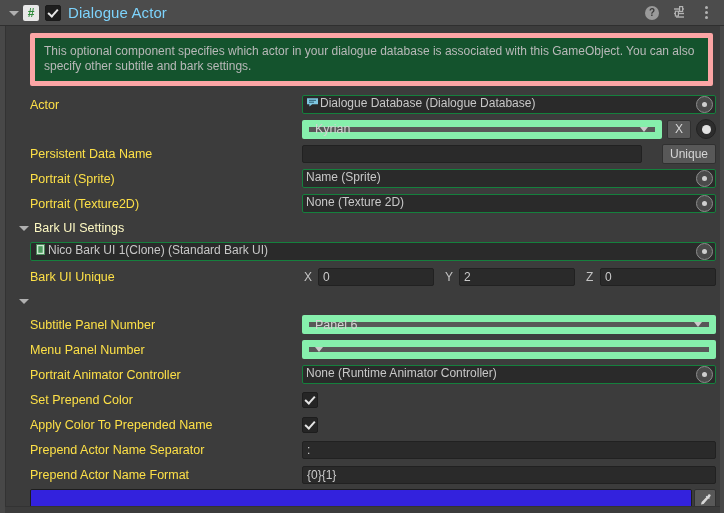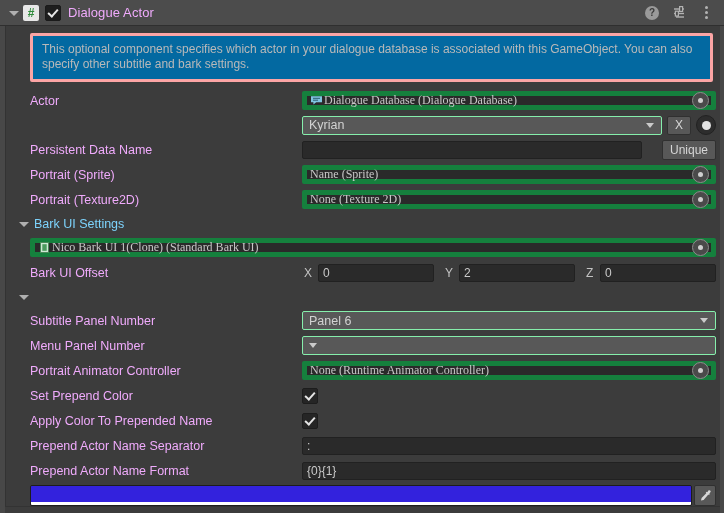--- a/index.html
+++ b/index.html
@@ -77,22 +77,22 @@
   .hdr-checkbox::after {
     content: "";
     position: absolute;
     left: 4px; top: 1px;
     width: 4px; height: 8px;
     border: solid #e8e8e8;
     border-width: 0 2px 2px 0;
     transform: rotate(42deg);
   }
   .comp-title {
-    font-size: 13px;
-    color: #f0abfc;
+    font-size: 15px;
+    color: #7dd3fc;
     font-weight: normal;
     flex: 1;
     letter-spacing: .1px;
   }
   .hdr-icons {
     display: flex;
     align-items: center;
     gap: 11px;
     margin-right: 4px;
   }
@@ -146,73 +146,72 @@
   .right-strip {
     position: absolute;
     right: 0; top: 0;
     width: 4px; height: 100%;
     background: #484848;
   }
 
   
   .helpbox {
     margin: 0 3px 6px 22px;
-    background: #0369a1;
-    border: 3px solid #fca5a5;
+    background: #14532d;
+    border: 5px solid #fca5a5;
     border-radius: 2px;
     padding: 6px 9px 7px 9px;
     color: #b9b9b9;
     font-size: 12px;
     line-height: 15px;
   }
 
   
   .row {
     display: flex;
     align-items: center;
     height: 25px;
     padding-left: 22px;
     box-sizing: border-box;
   }
   .label {
     width: 272px;
     flex: none;
-    color: #f0abfc;
+    color: #fde047;
     font-size: 12.5px;
     white-space: nowrap;
     overflow: hidden;
   }
   .ctrl { flex: 1; display: flex; align-items: center; }
 
   
   .section {
     display: flex;
     align-items: center;
     height: 23px;
     padding-left: 10px;
-    color: #7dd3fc;
+    color: #fef9c3;
     font-size: 12.5px;
   }
   .section .foldout-arrow { margin-right: 4px; }
 
   
   .objfield {
     height: 19px;
     background: #2a2a2a;
-    border: 5px solid #15803d;
-    border-radius: 2px;
-    display: flex;
-    align-items: center;
+    border: 1px solid #15803d;
+    border-radius: 2px;
+    display: flex;
+    align-items: flex-start;
     padding: 0 2px 0 3px;
     box-sizing: border-box;
     color: #c8c8c8;
     font-size: 12px;
     flex: 1;
     min-width: 0;
-    font-family: Liberation Serif, serif;
   }
   .objfield .of-text {
     flex: 1;
     white-space: nowrap;
     overflow: hidden;
     text-overflow: ellipsis;
   }
   .objsel {
     width: 15px; height: 15px;
     flex: none;
@@ -252,21 +251,21 @@
     flex: 1;
     min-width: 0;
     overflow: hidden;
     white-space: nowrap;
   }
 
   
   .dropdown {
     height: 19px;
     background: #585858;
-    border: 1px solid #86efac;
+    border: 7px solid #86efac;
     border-radius: 2px;
     color: #d2d2d2;
     font-size: 12.5px;
     display: flex;
     align-items: center;
     padding: 0 4px 0 6px;
     box-sizing: border-box;
     flex: 1;
     min-width: 0;
     position: relative;
@@ -519,21 +518,21 @@
           </svg>
           <span class="of-text">Nico Bark UI 1(Clone) (Standard Bark UI)</span>
           <span class="objsel">
               <i></i>
             </span>
         </div>
       </div>
     </div>
 
     <div class="row">
-      <div class="label">Bark UI Offset</div>
+      <div class="label">Bark UI Unique</div>
       <div class="ctrl vec3">
         <span class="comp">
           <span class="axis">X</span>
           <span class="num">0</span>
         </span>
         <span class="sep"></span>
         <span class="comp">
           <span class="axis">Y</span>
           <span class="num">2</span>
         </span>

